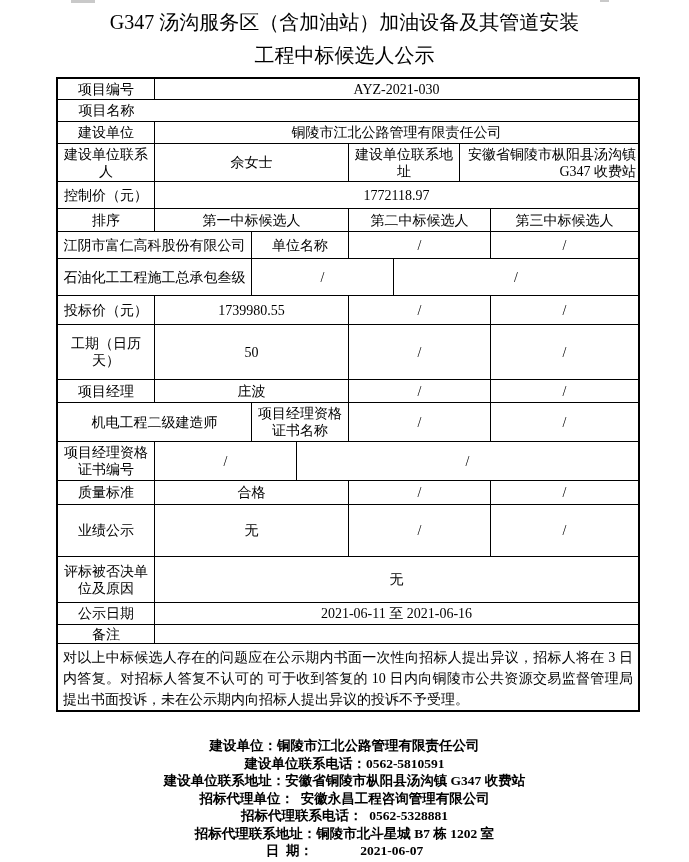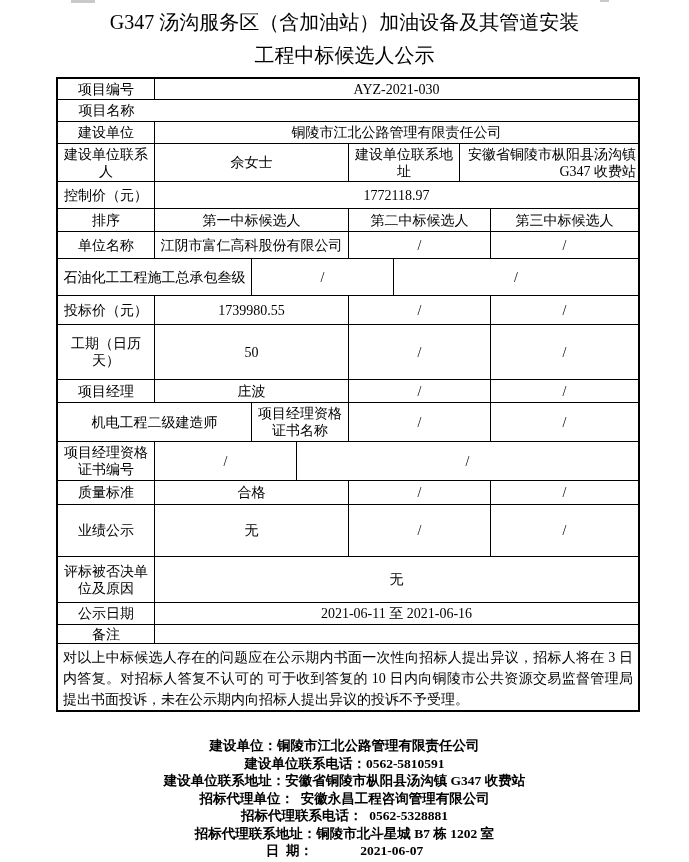--- a/index.html
+++ b/index.html
@@ -83,22 +83,22 @@
   </div>
 
   <div class="trow h23">
     <div class="cell c-label">排序</div>
     <div class="cell c-v1">第一中标候选人</div>
     <div class="cell c-v2">第二中标候选人</div>
     <div class="cell c-v3">第三中标候选人</div>
   </div>
 
   <div class="trow h27">
+    <div class="cell c-v1">江阴市富仁高科股份有限公司</div>
     <div class="cell c-label">单位名称</div>
-    <div class="cell c-v1">江阴市富仁高科股份有限公司</div>
     <div class="cell c-v2">/</div>
     <div class="cell c-v3">/</div>
   </div>
 
   <div class="trow h37">
     <div class="cell c-v1">石油化工工程施工总承包叁级</div>
     <div class="cell c-v2">/</div>
     <div class="cell c-v3">/</div>
   </div>
 

